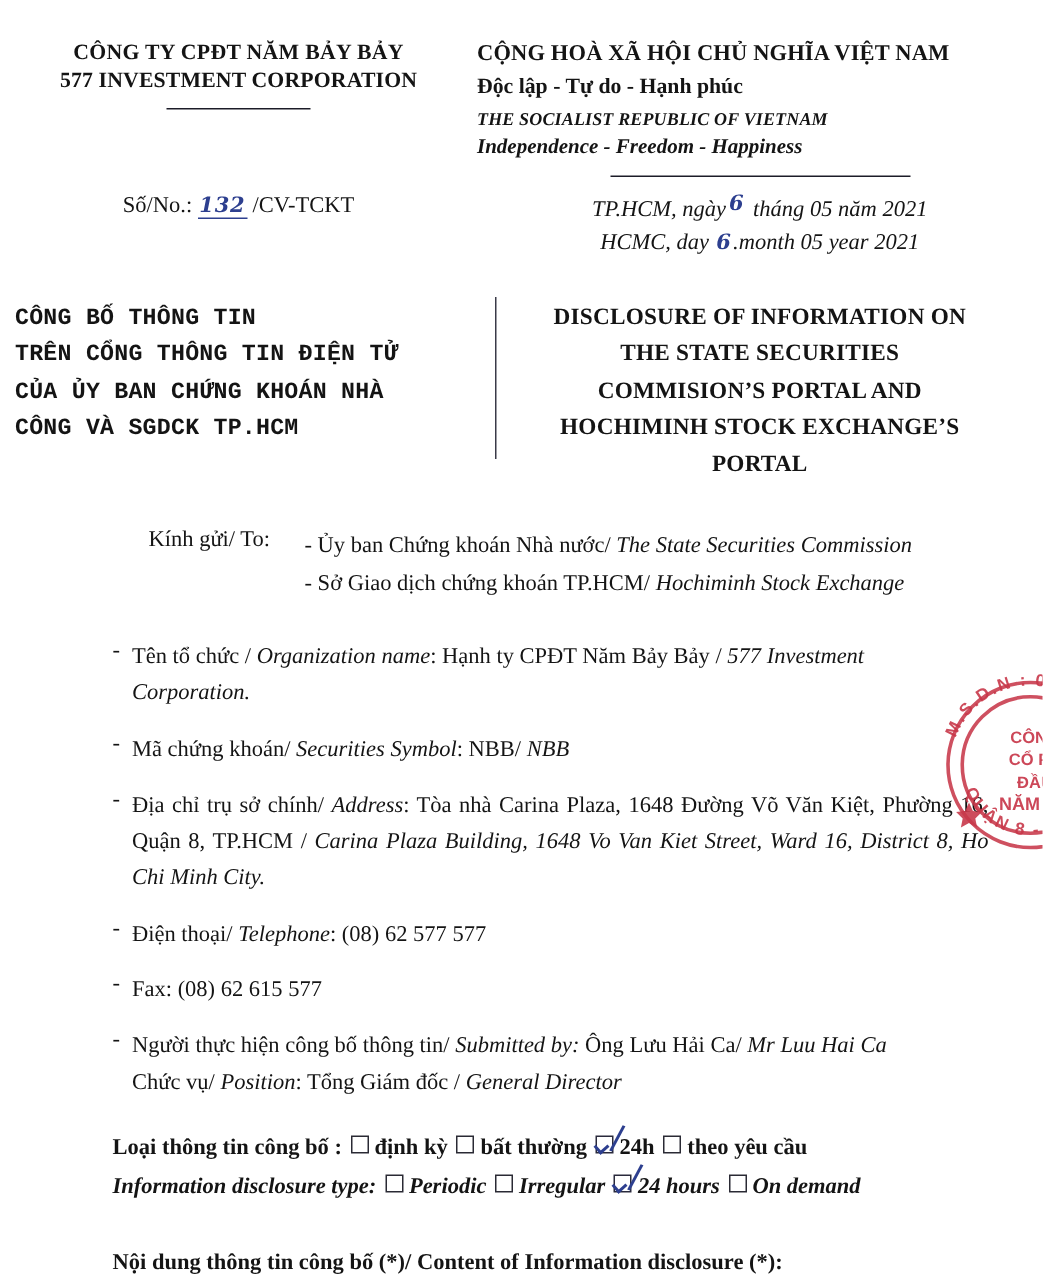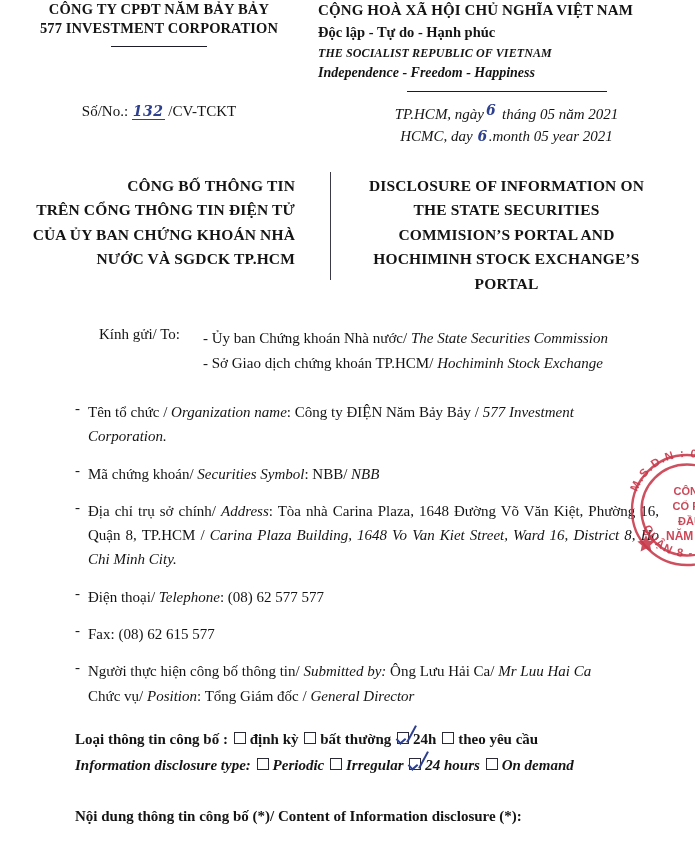--- a/index.html
+++ b/index.html
@@ -19,20 +19,21 @@
   .page {
     position: absolute;
     inset: 0;
     width: 695px;
     height: 854px;
   }
 
   
   .header {
     display: flex;
+    padding-top: 26px;
   }
   .hdr-left {
     width: 318px;
     text-align: center;
   }
   .hdr-right {
     width: 377px;
     text-align: left;
   }
   .org-name {
@@ -121,23 +122,24 @@
   }
 
   
   .titles {
     display: flex;
     margin-top: 26px;
     position: relative;
   }
   .title-left {
     width: 318px;
-    text-align: right;
-    padding: 0 23px;
+    text-align: left;
+    padding: 0 10px;
     box-sizing: border-box;
+    font-family: Liberation Mono, monospace;
   }
   .title-right {
     width: 377px;
     text-align: center;
     padding: 0 26px;
     box-sizing: border-box;
   }
   .title-left div, .title-right div {
     font-weight: bold;
     font-size: 15.5px;
@@ -285,21 +287,21 @@
       <div><span>HCMC, day</span> <span class="ink ink-day2">6</span><span>.month 05  year 2021</span></div>
     </div>
   </div>
 
   <div class="titles">
     <div class="title-divider"></div>
     <div class="title-left">
       <div>CÔNG BỐ THÔNG TIN</div>
       <div>TRÊN CỔNG THÔNG TIN ĐIỆN TỬ</div>
       <div>CỦA ỦY BAN CHỨNG KHOÁN NHÀ</div>
-      <div>NƯỚC VÀ SGDCK TP.HCM</div>
+      <div>CÔNG VÀ SGDCK TP.HCM</div>
     </div>
     <div class="title-right">
       <div>DISCLOSURE OF INFORMATION ON</div>
       <div>THE STATE SECURITIES</div>
       <div>COMMISION’S PORTAL AND</div>
       <div>HOCHIMINH STOCK EXCHANGE’S</div>
       <div>PORTAL</div>
     </div>
   </div>
 
@@ -308,21 +310,21 @@
     <div class="recip-lines">
       <div><span>- Ủy ban Chứng khoán Nhà nước/ </span><span class="en">The State Securities Commission</span></div>
       <div><span>- Sở Giao dịch chứng khoán TP.HCM/ </span><span class="en">Hochiminh Stock Exchange</span></div>
     </div>
   </div>
 
   <div class="body">
 
     <div class="item">
       <div class="bullet">-</div>
-      <div class="item-text"><span>Tên tổ chức / </span><span class="en">Organization name</span><span>: Công ty ĐIỆN Năm Bảy Bảy / </span><span class="en">577 Investment</span><span class="cont en">Corporation.</span></div>
+      <div class="item-text"><span>Tên tổ chức / </span><span class="en">Organization name</span><span>: Hạnh ty CPĐT Năm Bảy Bảy / </span><span class="en">577 Investment</span><span class="cont en">Corporation.</span></div>
     </div>
 
     <div class="item">
       <div class="bullet">-</div>
       <div class="item-text"><span>Mã chứng khoán/ </span><span class="en">Securities Symbol</span><span>: NBB/ </span><span class="en">NBB</span></div>
     </div>
 
     <div class="item">
       <div class="bullet">-</div>
       <div class="item-text"><span>Địa chỉ trụ sở chính/ </span><span class="en">Address</span><span>: Tòa nhà Carina Plaza, 1648 Đường Võ Văn Kiệt, Phường 16, Quận 8, TP.HCM / </span><span class="en">Carina Plaza Building, 1648 Vo Van Kiet Street, Ward 16, District 8, Ho Chi Minh City.</span></div>

